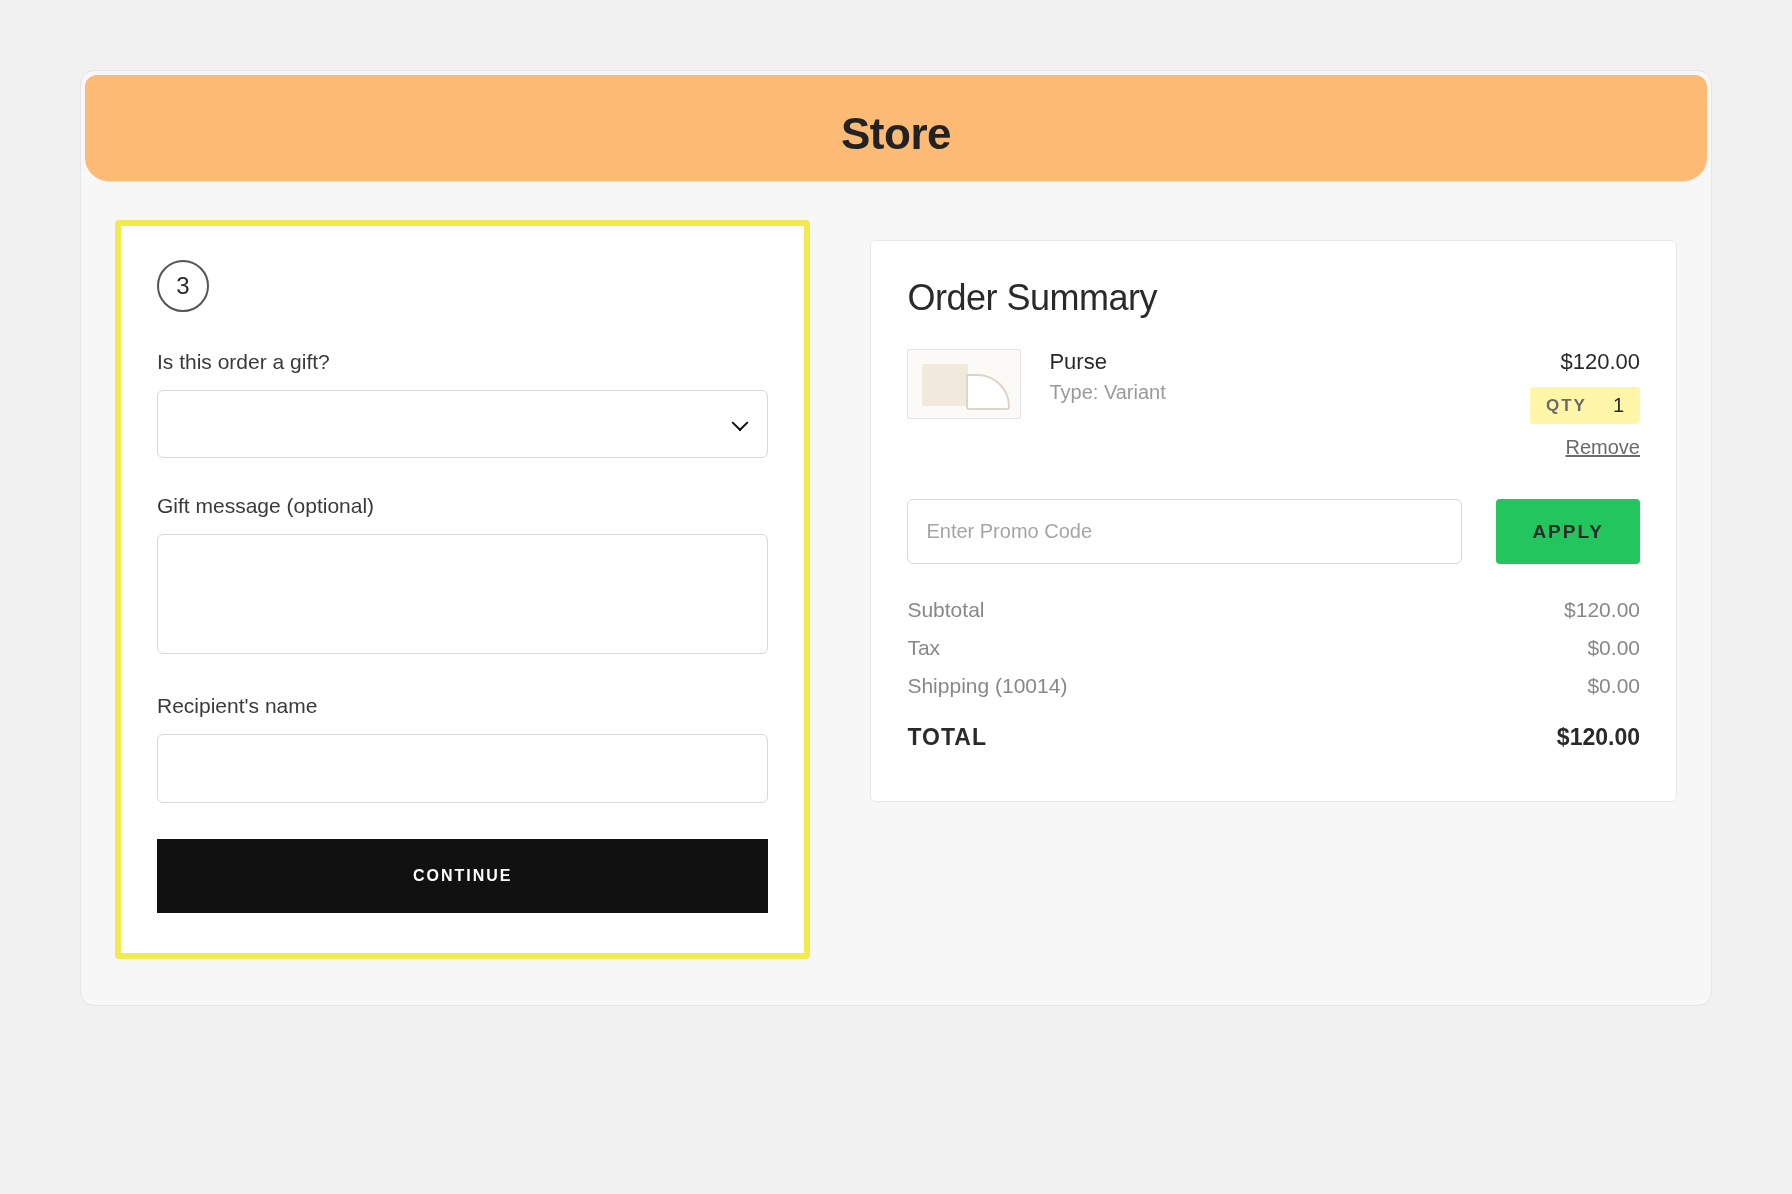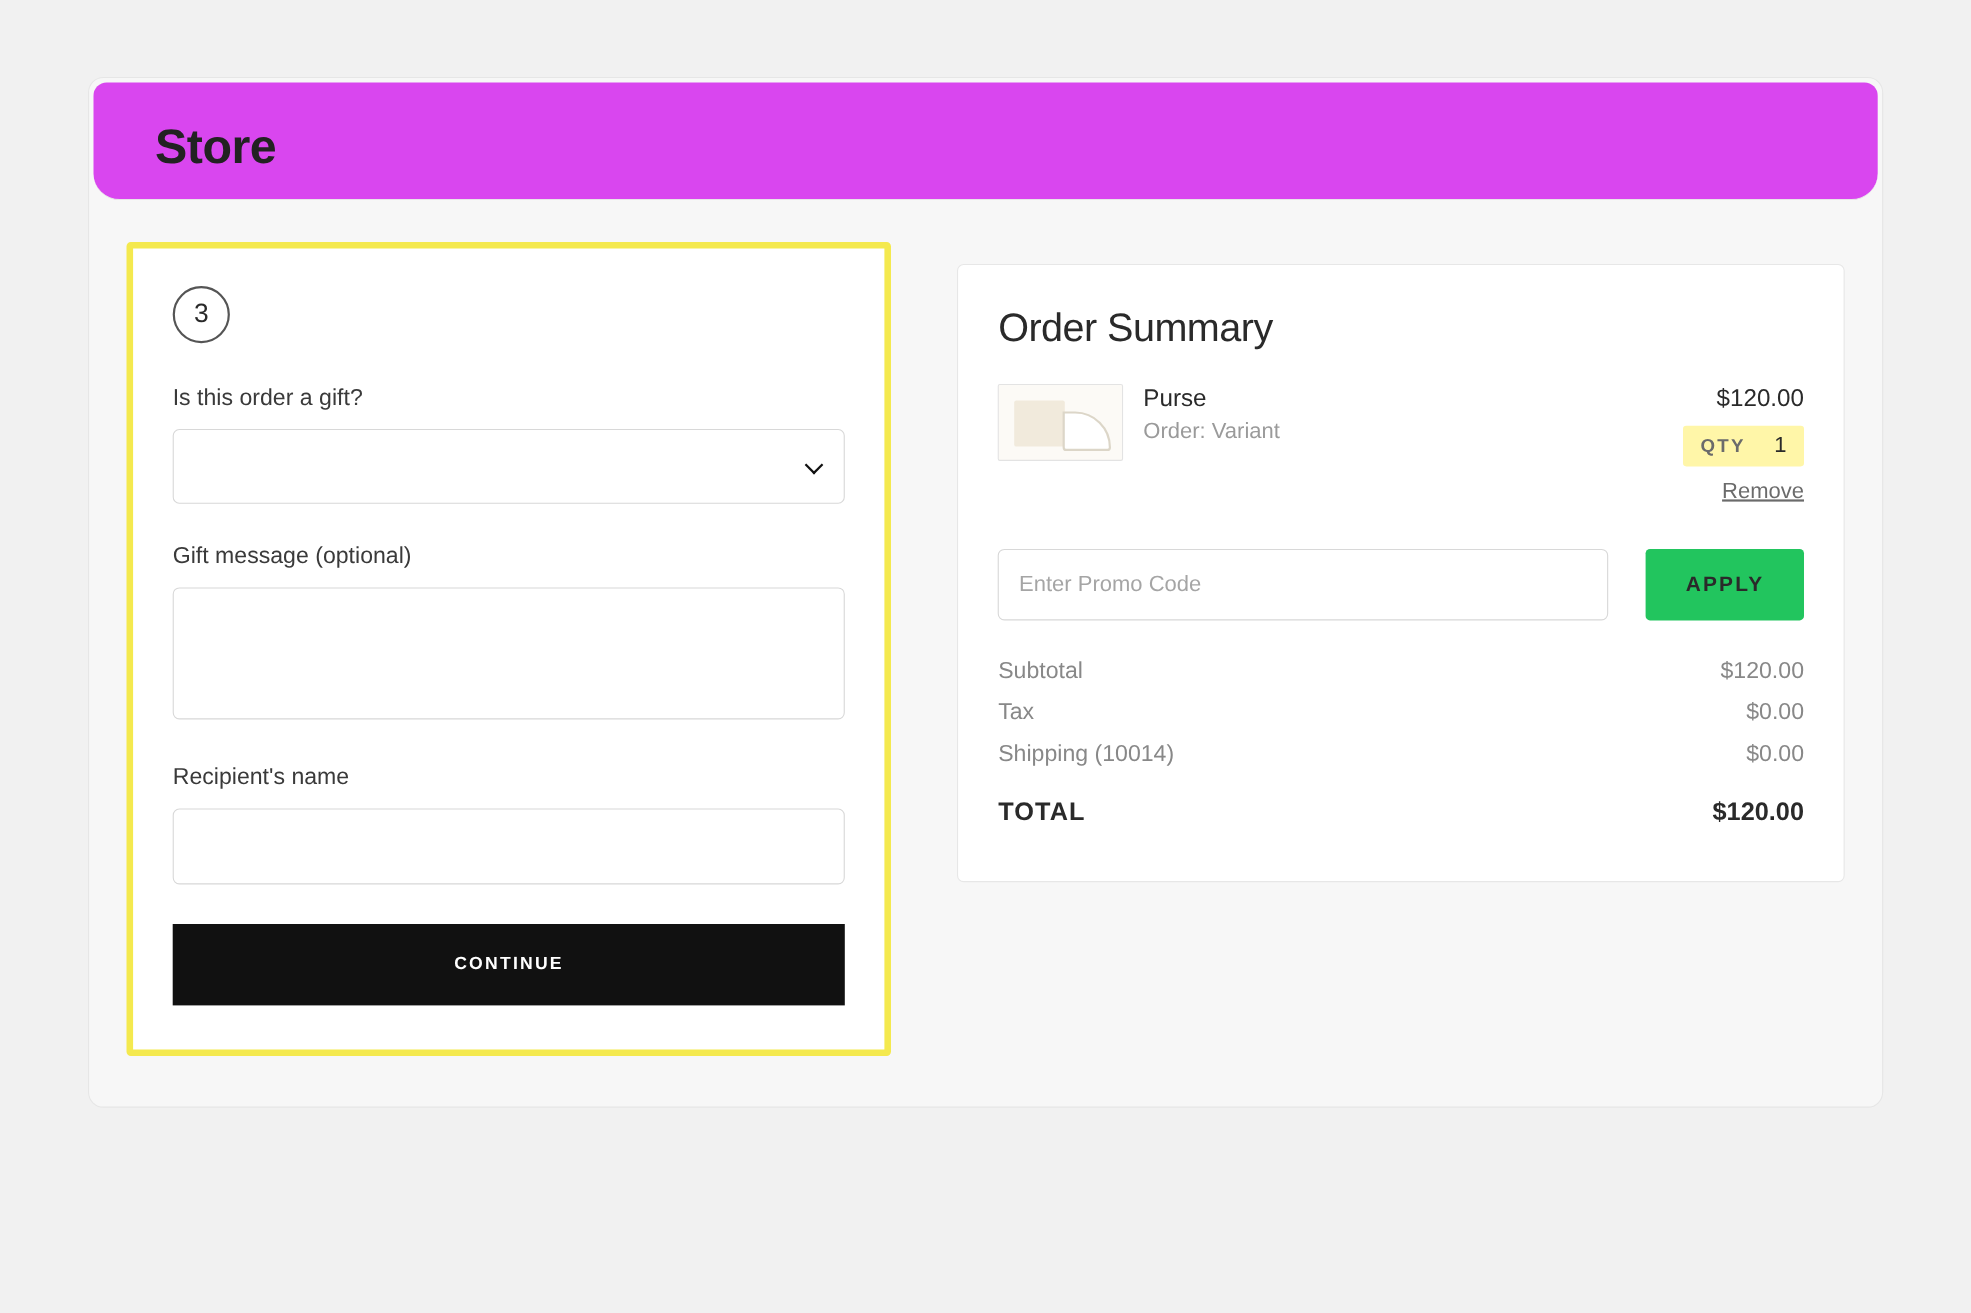--- a/index.html
+++ b/index.html
@@ -16,25 +16,26 @@
       color: #2a2a2a;
       -webkit-font-smoothing: antialiased;
     }
     .app-card {
       background: #f7f7f7;
       border: 1px solid #e6e6e6;
       border-radius: 14px;
       overflow: hidden;
     }
     .app-header {
-      background: #d946ef;
+      background: #fdba74;
       padding: 34px 56px 22px 56px;
       border-bottom: 1px solid #e7e7e7;
       border-radius: 12px 12px 24px 24px;
       margin: 4px 4px 0 4px;
+      text-align: center;
     }
     .app-title {
       font-size: 44px;
       font-weight: 700;
       color: #222;
       letter-spacing: -0.5px;
     }
     .app-body {
       display: flex;
       gap: 60px;
@@ -139,21 +140,21 @@
     .summary-title {
       font-size: 36px;
       font-weight: 400;
       letter-spacing: -0.5px;
       color: #2a2a2a;
       margin-bottom: 30px;
     }
     .line-item {
       display: flex;
       align-items: flex-start;
-      gap: 18px;
+      gap: 28px;
     }
     .thumb {
       width: 114px;
       height: 70px;
       border: 1px solid #e3e3e3;
       border-radius: 2px;
       background: #fcfaf6;
       position: relative;
     }
     .thumb::before {
@@ -302,21 +303,21 @@
       <button class="btn-continue">CONTINUE</button>
     </div>
 
     <div class="summary-panel">
       <div class="summary-title">Order Summary</div>
 
       <div class="line-item">
         <div class="thumb"></div>
         <div class="item-info">
           <div class="item-name">Purse</div>
-          <div class="item-type">Order: Variant</div>
+          <div class="item-type">Type: Variant</div>
         </div>
         <div class="item-right">
           <div class="item-price">$120.00</div>
           <div class="qty-badge">
             <span class="qty-label">QTY</span>
             <span class="qty-value">1</span>
           </div>
           <a class="remove-link">Remove</a>
         </div>
       </div>

